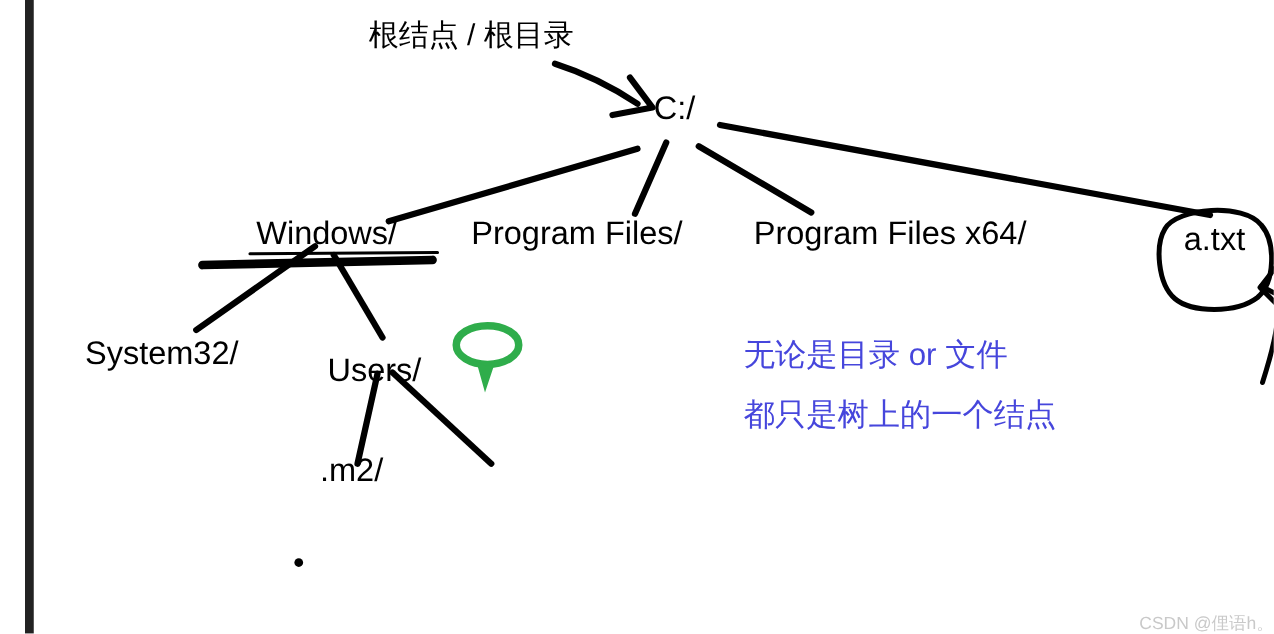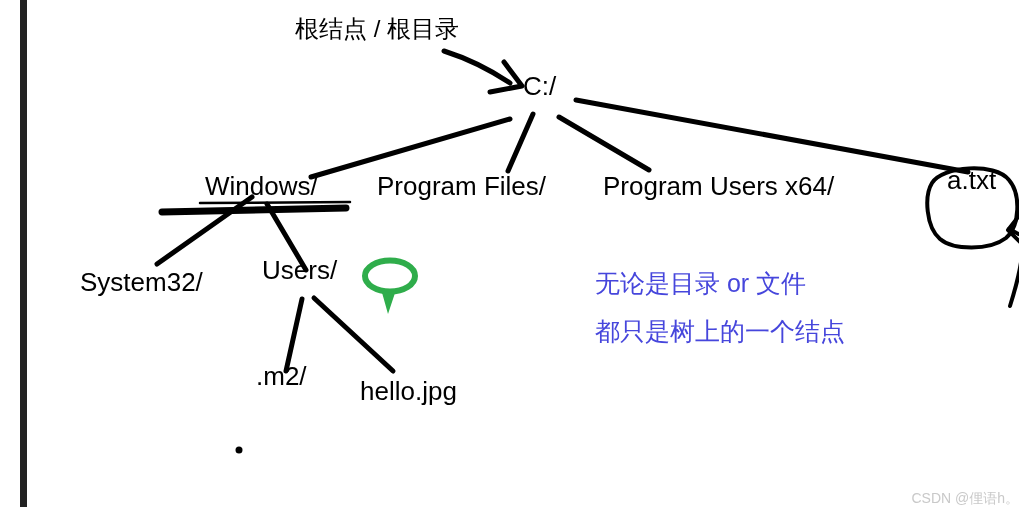--- a/index.html
+++ b/index.html
@@ -84,27 +84,26 @@
     </g>
     <circle cx="219" cy="450" r="3.5" fill="#000"></circle>
   </svg>
 
   <div class="lbl annot" style="left:275px;top:15px;">根结点 / 根目录</div>
 
   <div class="lbl" style="left:503px;top:72px;">C:/</div>
 
   <div class="lbl" style="left:357px;top:172px;">Program Files/</div>
   <div class="lbl" style="left:185px;top:172px;">Windows/</div>
-  <div class="lbl" style="left:583px;top:172px;">Program Users x64/</div>
-  <div class="lbl" style="left:927px;top:166px;">a.txt</div>
+  <div class="lbl" style="left:583px;top:172px;">Program Files x64/</div>
+  <div class="lbl" style="left:927px;top:177px;">a.txt</div>
 
-  <div class="lbl" style="left:60px;top:268px;">System32/</div>
-  <div class="lbl" style="left:242px;top:256px;text-align:right;">Users/</div>
+  <div class="lbl" style="left:48px;top:268px;">System32/</div>
+  <div class="lbl" style="left:242px;top:282px;text-align:right;">Users/</div>
 
   <div class="lbl" style="left:236px;top:362px;">.m2/</div>
-  <div class="lbl" style="left:340px;top:377px;">hello.jpg</div>
 
   <div class="note" style="left:575px;top:315px;">都只是树上的一个结点</div>
   <div class="note" style="left:575px;top:267px;">无论是目录 or 文件</div>
 
   <div id="watermark">CSDN @俚语h。</div>
 
 </div>
 
 </body></html>

